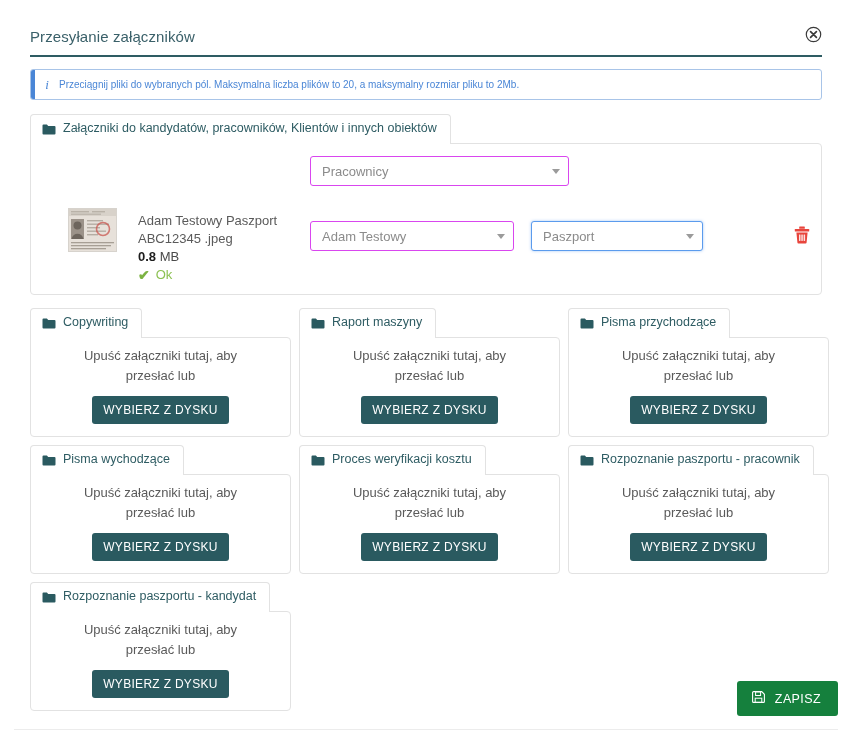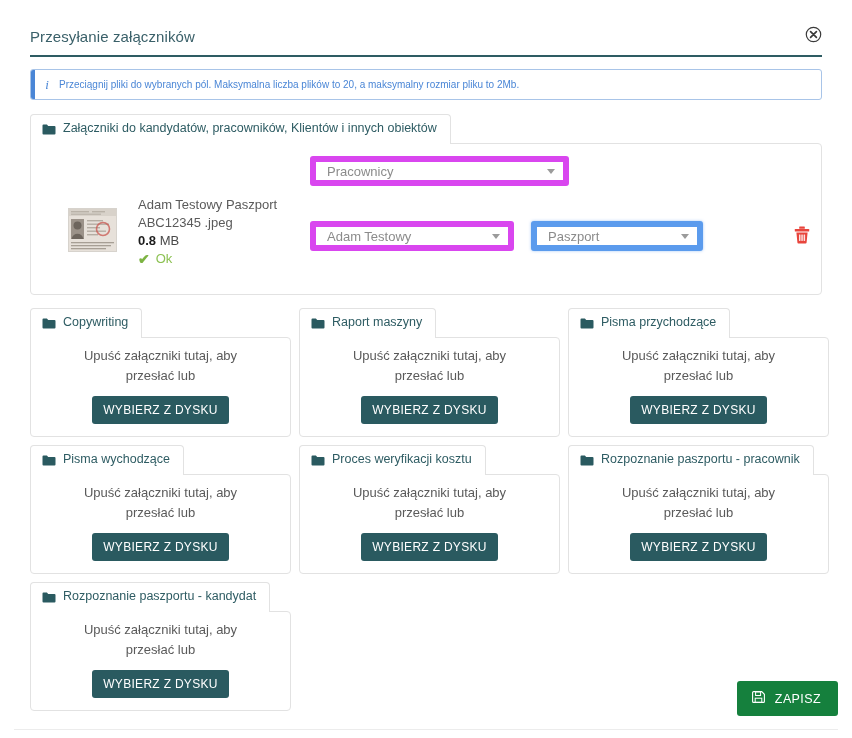--- a/index.html
+++ b/index.html
@@ -119,39 +119,39 @@
     top: 64px;
     width: 49px;
     height: 44px;
     border: 1px solid #d7d3cd;
     background: #e9e3dc;
     overflow: hidden;
   }
   .file-meta {
     position: absolute;
     left: 107px;
-    top: 52px;
+    top: 68px;
     width: 170px;
     font-size: 13px;
     color: #5a5a5a;
     line-height: 18px;
   }
   .file-size { color: #4a4a4a; }
   .file-size b { color: #1d1d1d; font-weight: 700; }
   .file-status {
     display: flex; align-items: center; gap: 6px;
     color: #8cc152; font-size: 13px; line-height: 18px;
   }
   .check { color: #7cb342; font-size: 14px; line-height: 1; font-weight: 700; }
 
   
   .sel {
     position: absolute;
     height: 30px;
-    border: 6px solid #d946ef;
+    border: 1px solid #d946ef;
     border-radius: 3px;
     background: #fff;
     display: flex;
     align-items: center;
     padding: 0 8px 0 11px;
     font-size: 13px;
     color: #8b8b8b;
     cursor: pointer;
   }
   .sel.focused {

